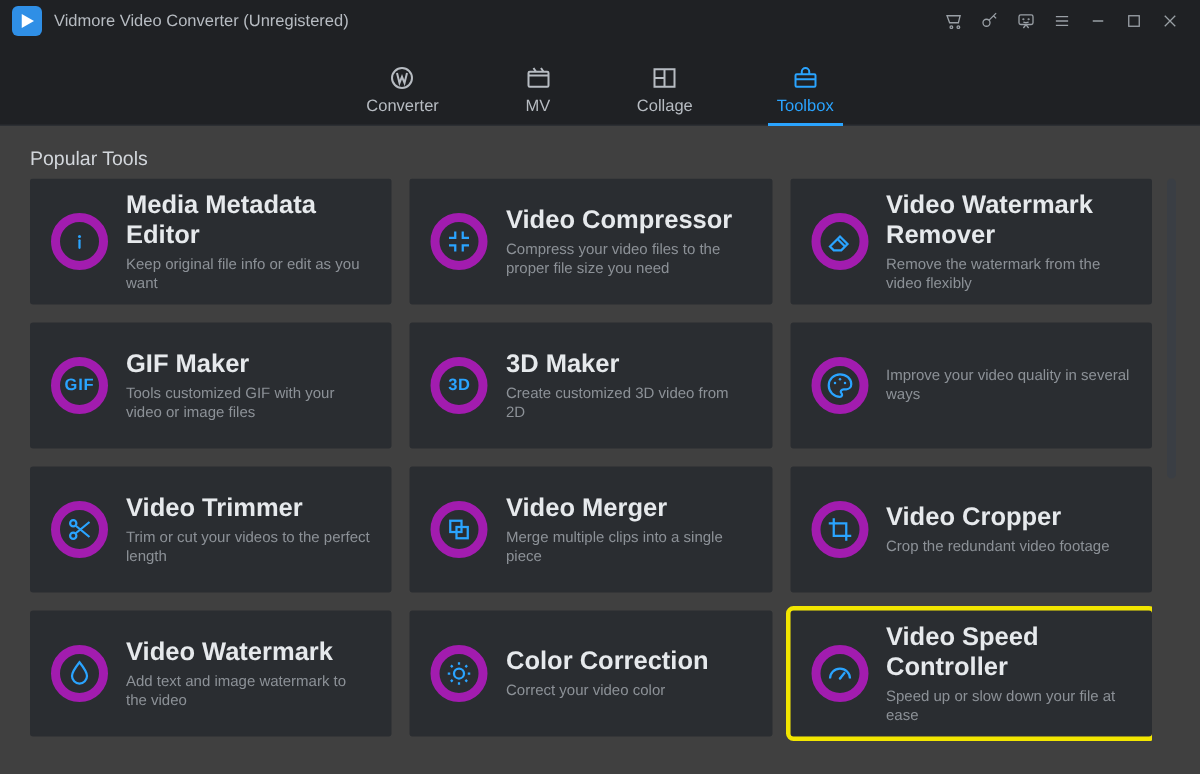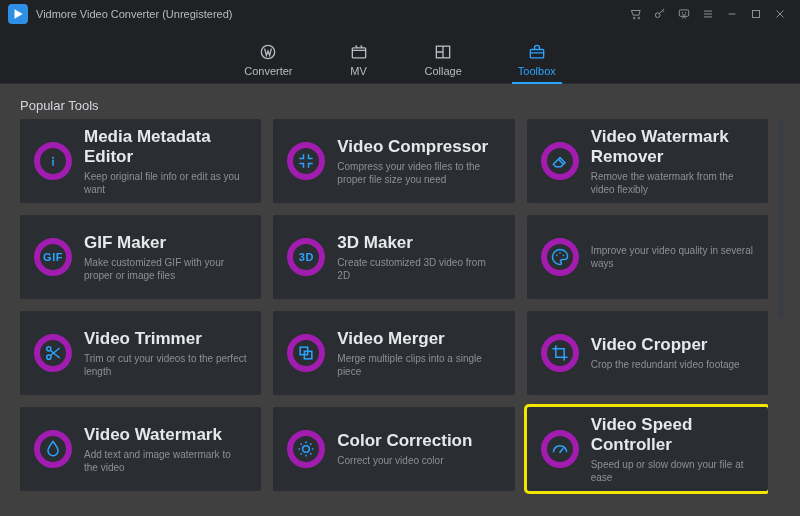--- a/index.html
+++ b/index.html
@@ -162,21 +162,21 @@
               <div class="ttl">Video Watermark Remover</div>
               <div class="desc">Remove the watermark from the video flexibly</div>
             </div>
           </div>
           <div class="card">
             <div class="icon-ring">
               <span class="txt">GIF</span>
             </div>
             <div class="text">
               <div class="ttl">GIF Maker</div>
-              <div class="desc">Make customized GIF with your proper or image files</div>
+              <div class="desc">Tools customized GIF with your video or image files</div>
             </div>
           </div>
           <div class="card">
             <div class="icon-ring">
               <span class="txt">3D</span>
             </div>
             <div class="text">
               <div class="ttl">3D Maker</div>
               <div class="desc">Create customized 3D video from 2D</div>
             </div>

